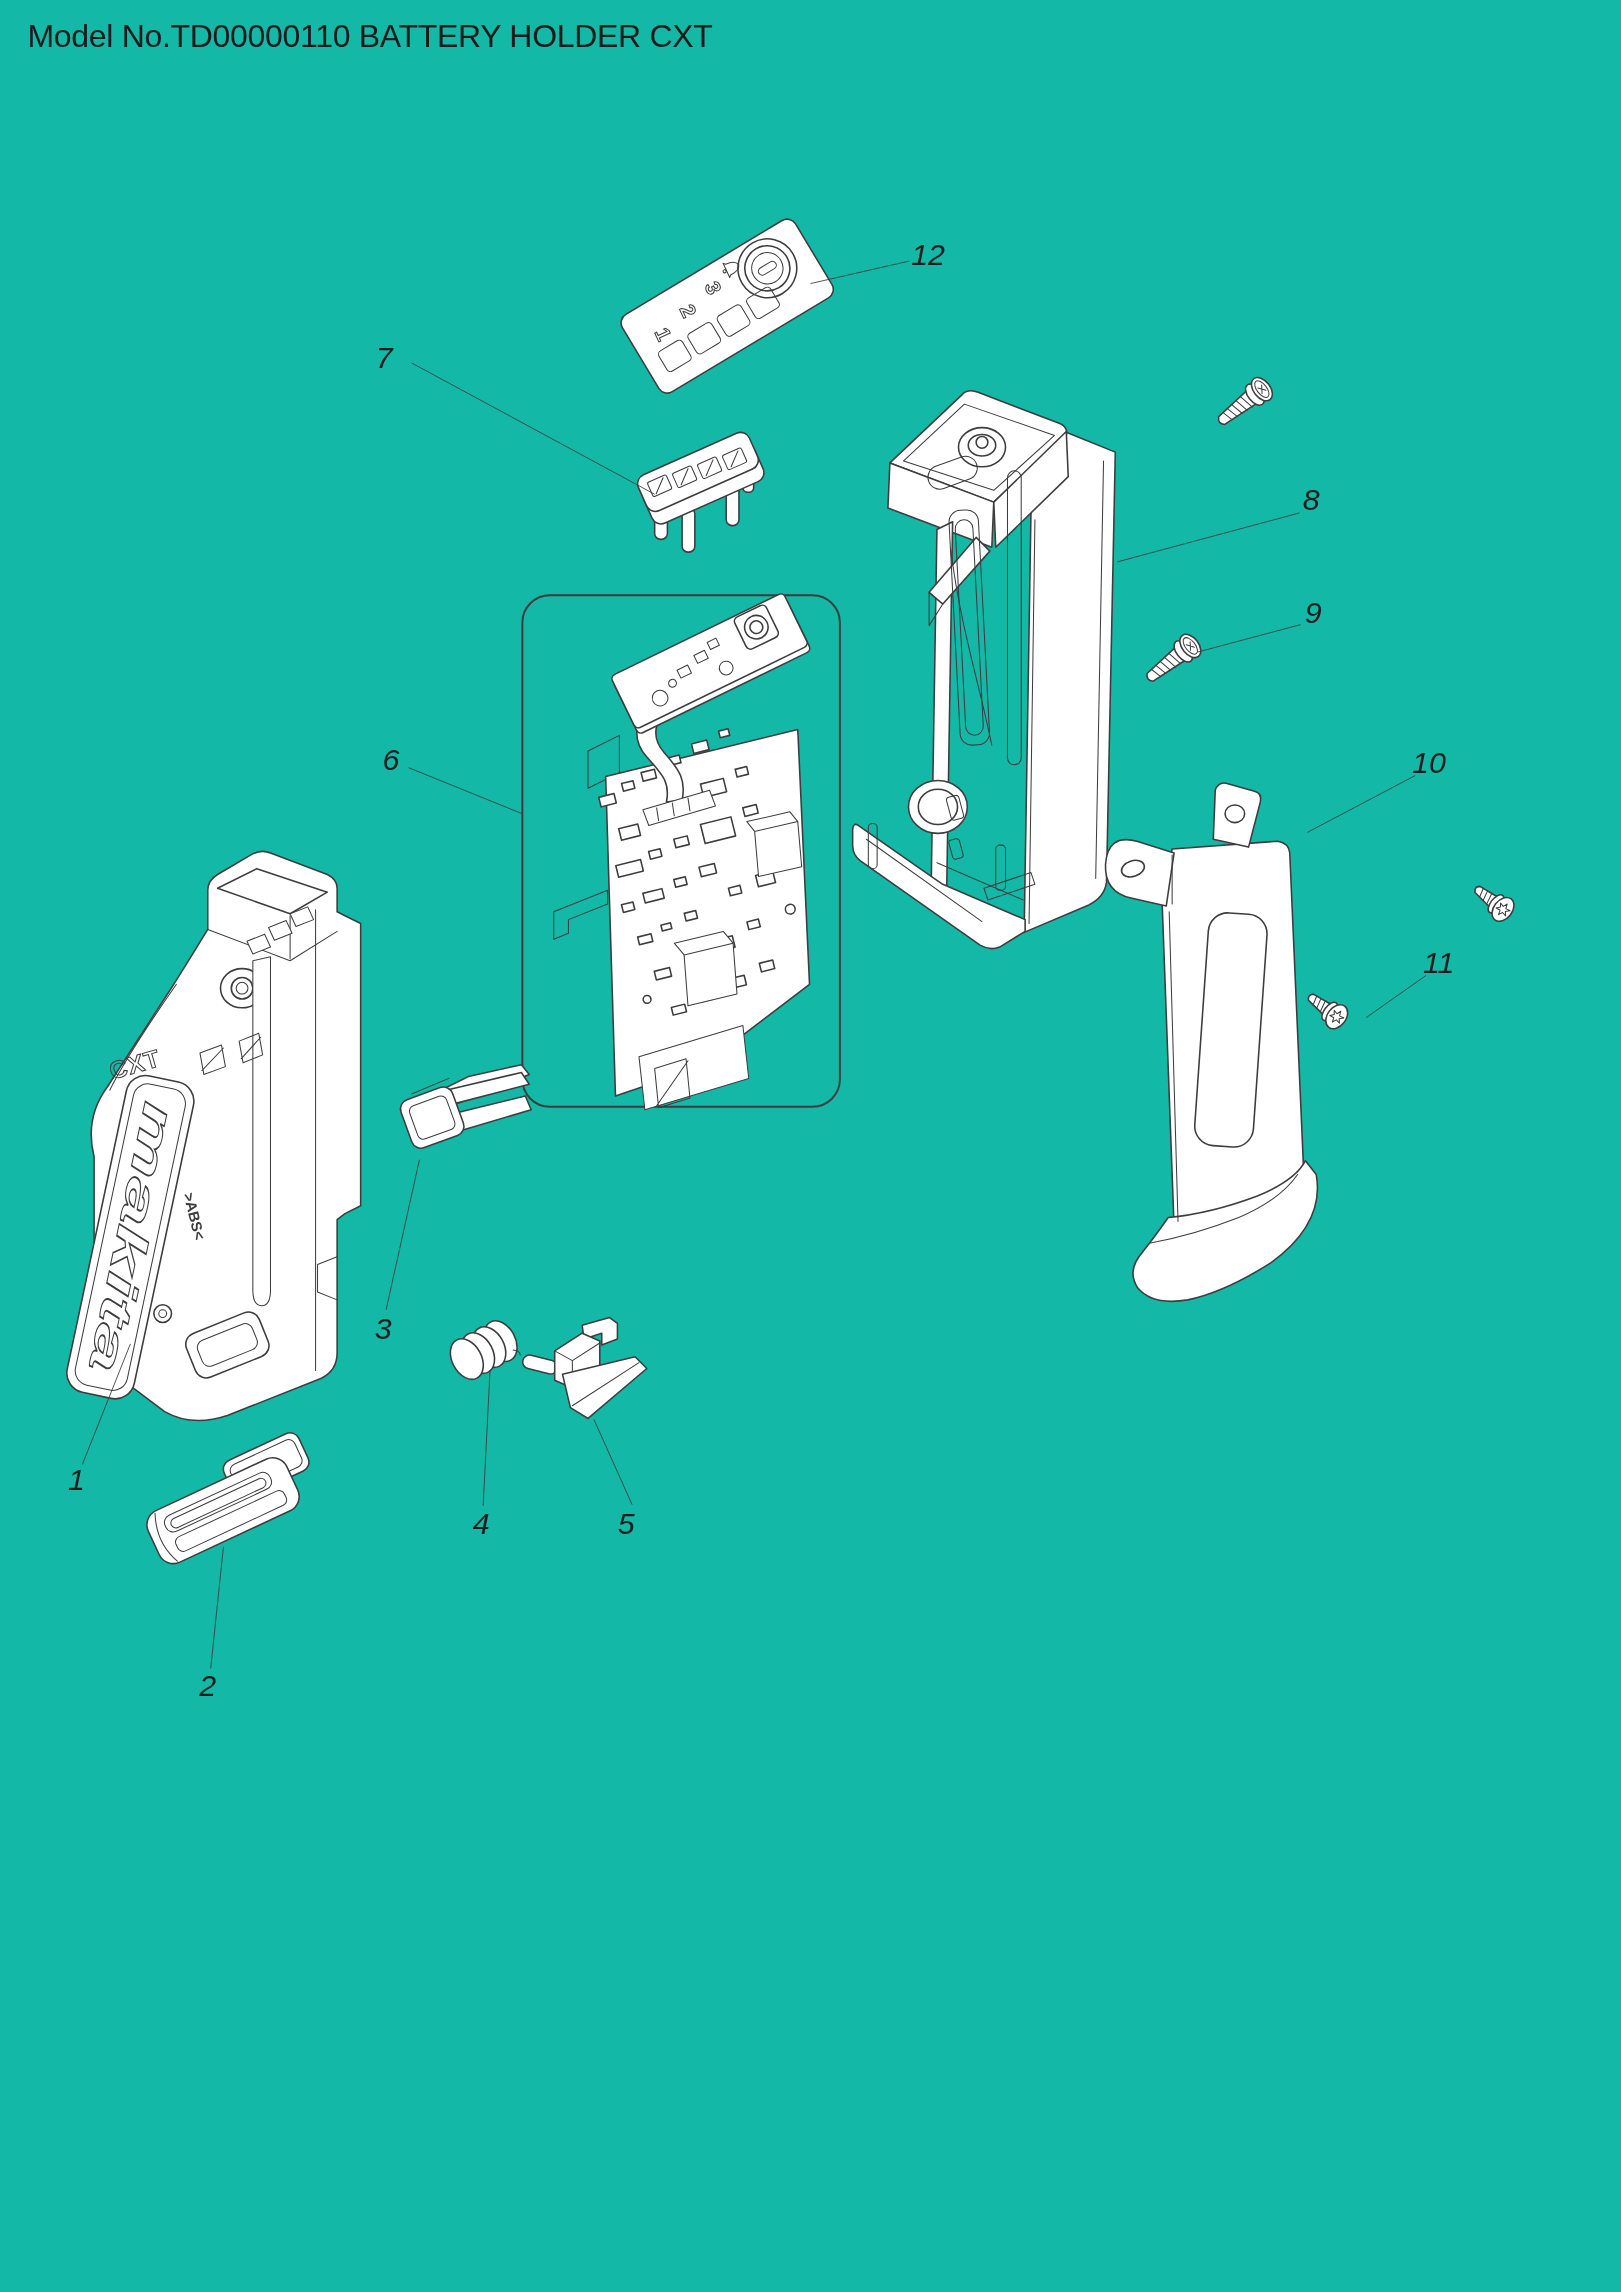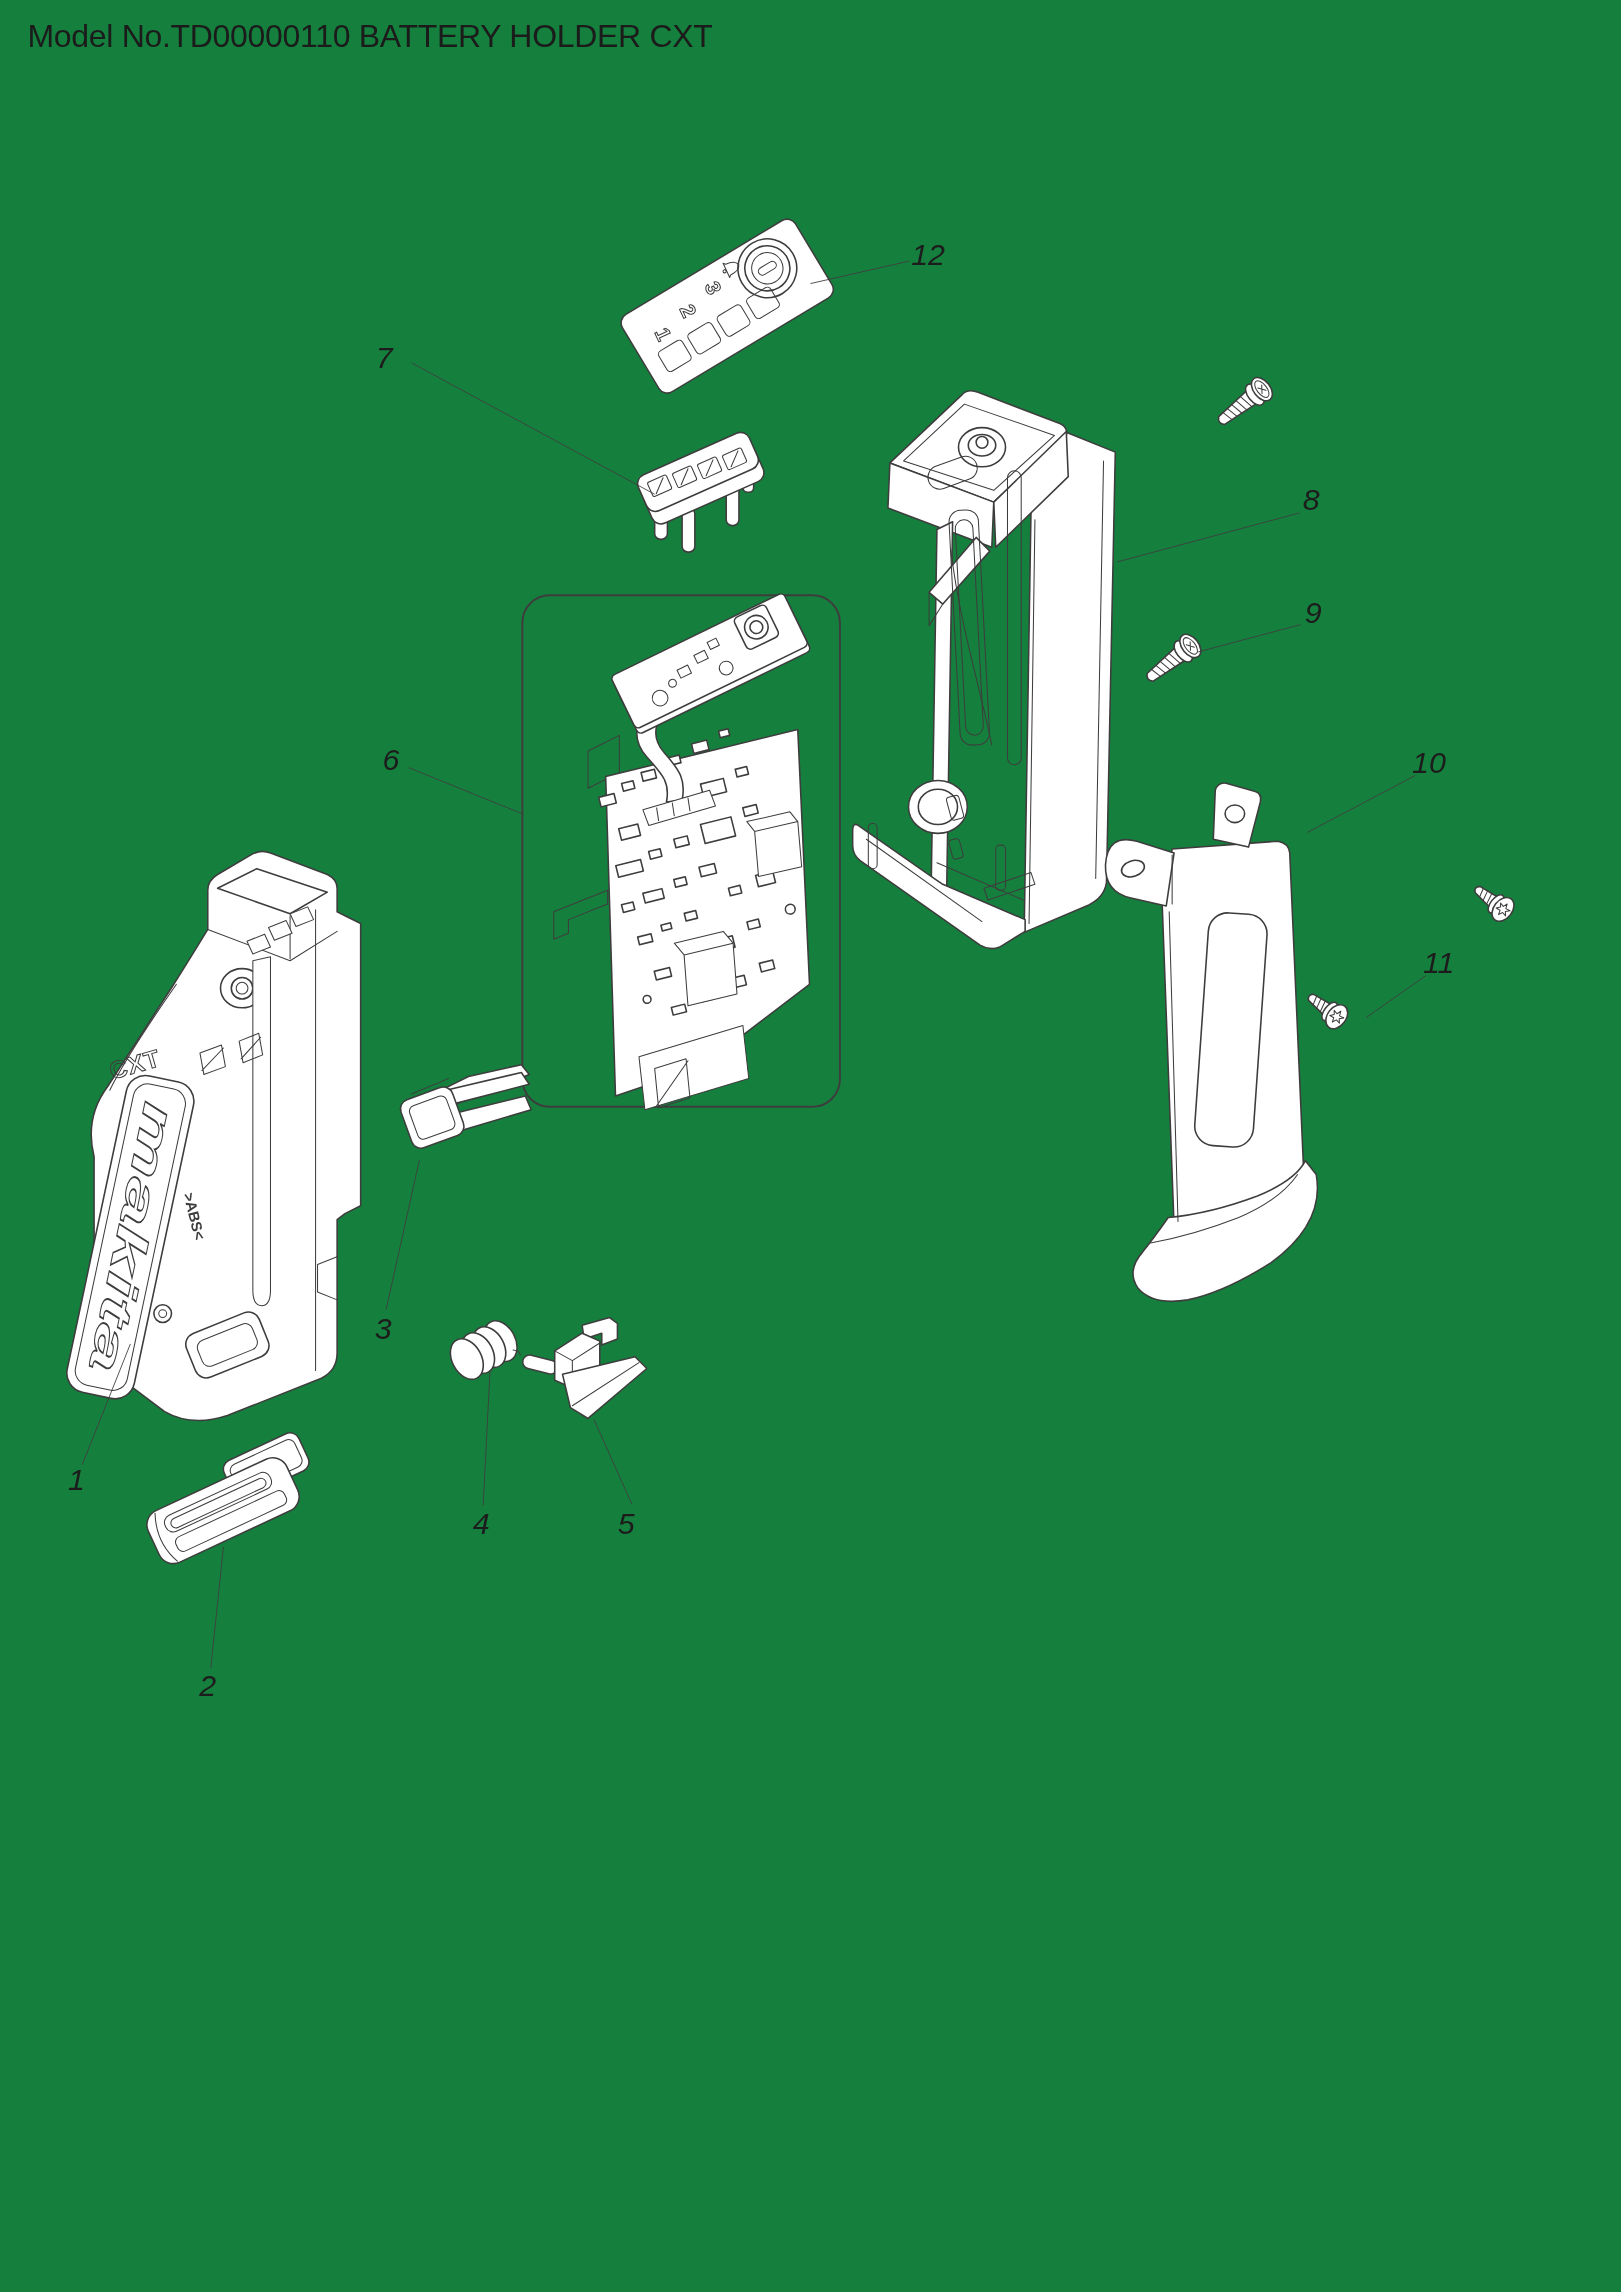--- a/index.html
+++ b/index.html
@@ -1,16 +1,16 @@
 <!DOCTYPE html>
 <html><head>
 <meta charset="utf-8">
 <style>
   html,body{margin:0;padding:0;background:#ffffff;}
-  .page{position:relative;width:1621px;height:2293px;background:#15803d;overflow:hidden;
+  .page{position:relative;width:1621px;height:2293px;background:#14b8a6;overflow:hidden;
         font-family:"Liberation Sans",sans-serif;}
   .title{position:absolute;left:27.4px;top:17.6px;font-size:32px;color:#1b1b1b;
          letter-spacing:-0.3px;font-weight:400;white-space:nowrap;}
   svg{position:absolute;left:0;top:0;}
   .ln{fill:none;stroke:#3d3d3d;stroke-width:1.6;stroke-linejoin:round;stroke-linecap:round;}
   .fw{fill:#ffffff;stroke:#3d3d3d;stroke-width:1.6;stroke-linejoin:round;stroke-linecap:round;}
   .thin{stroke-width:1.05;}
   .thick{stroke-width:2;}
   .callout-label{font-family:"Liberation Sans",sans-serif;font-style:italic;
                  font-size:31px;fill:#1c1c1c;}

